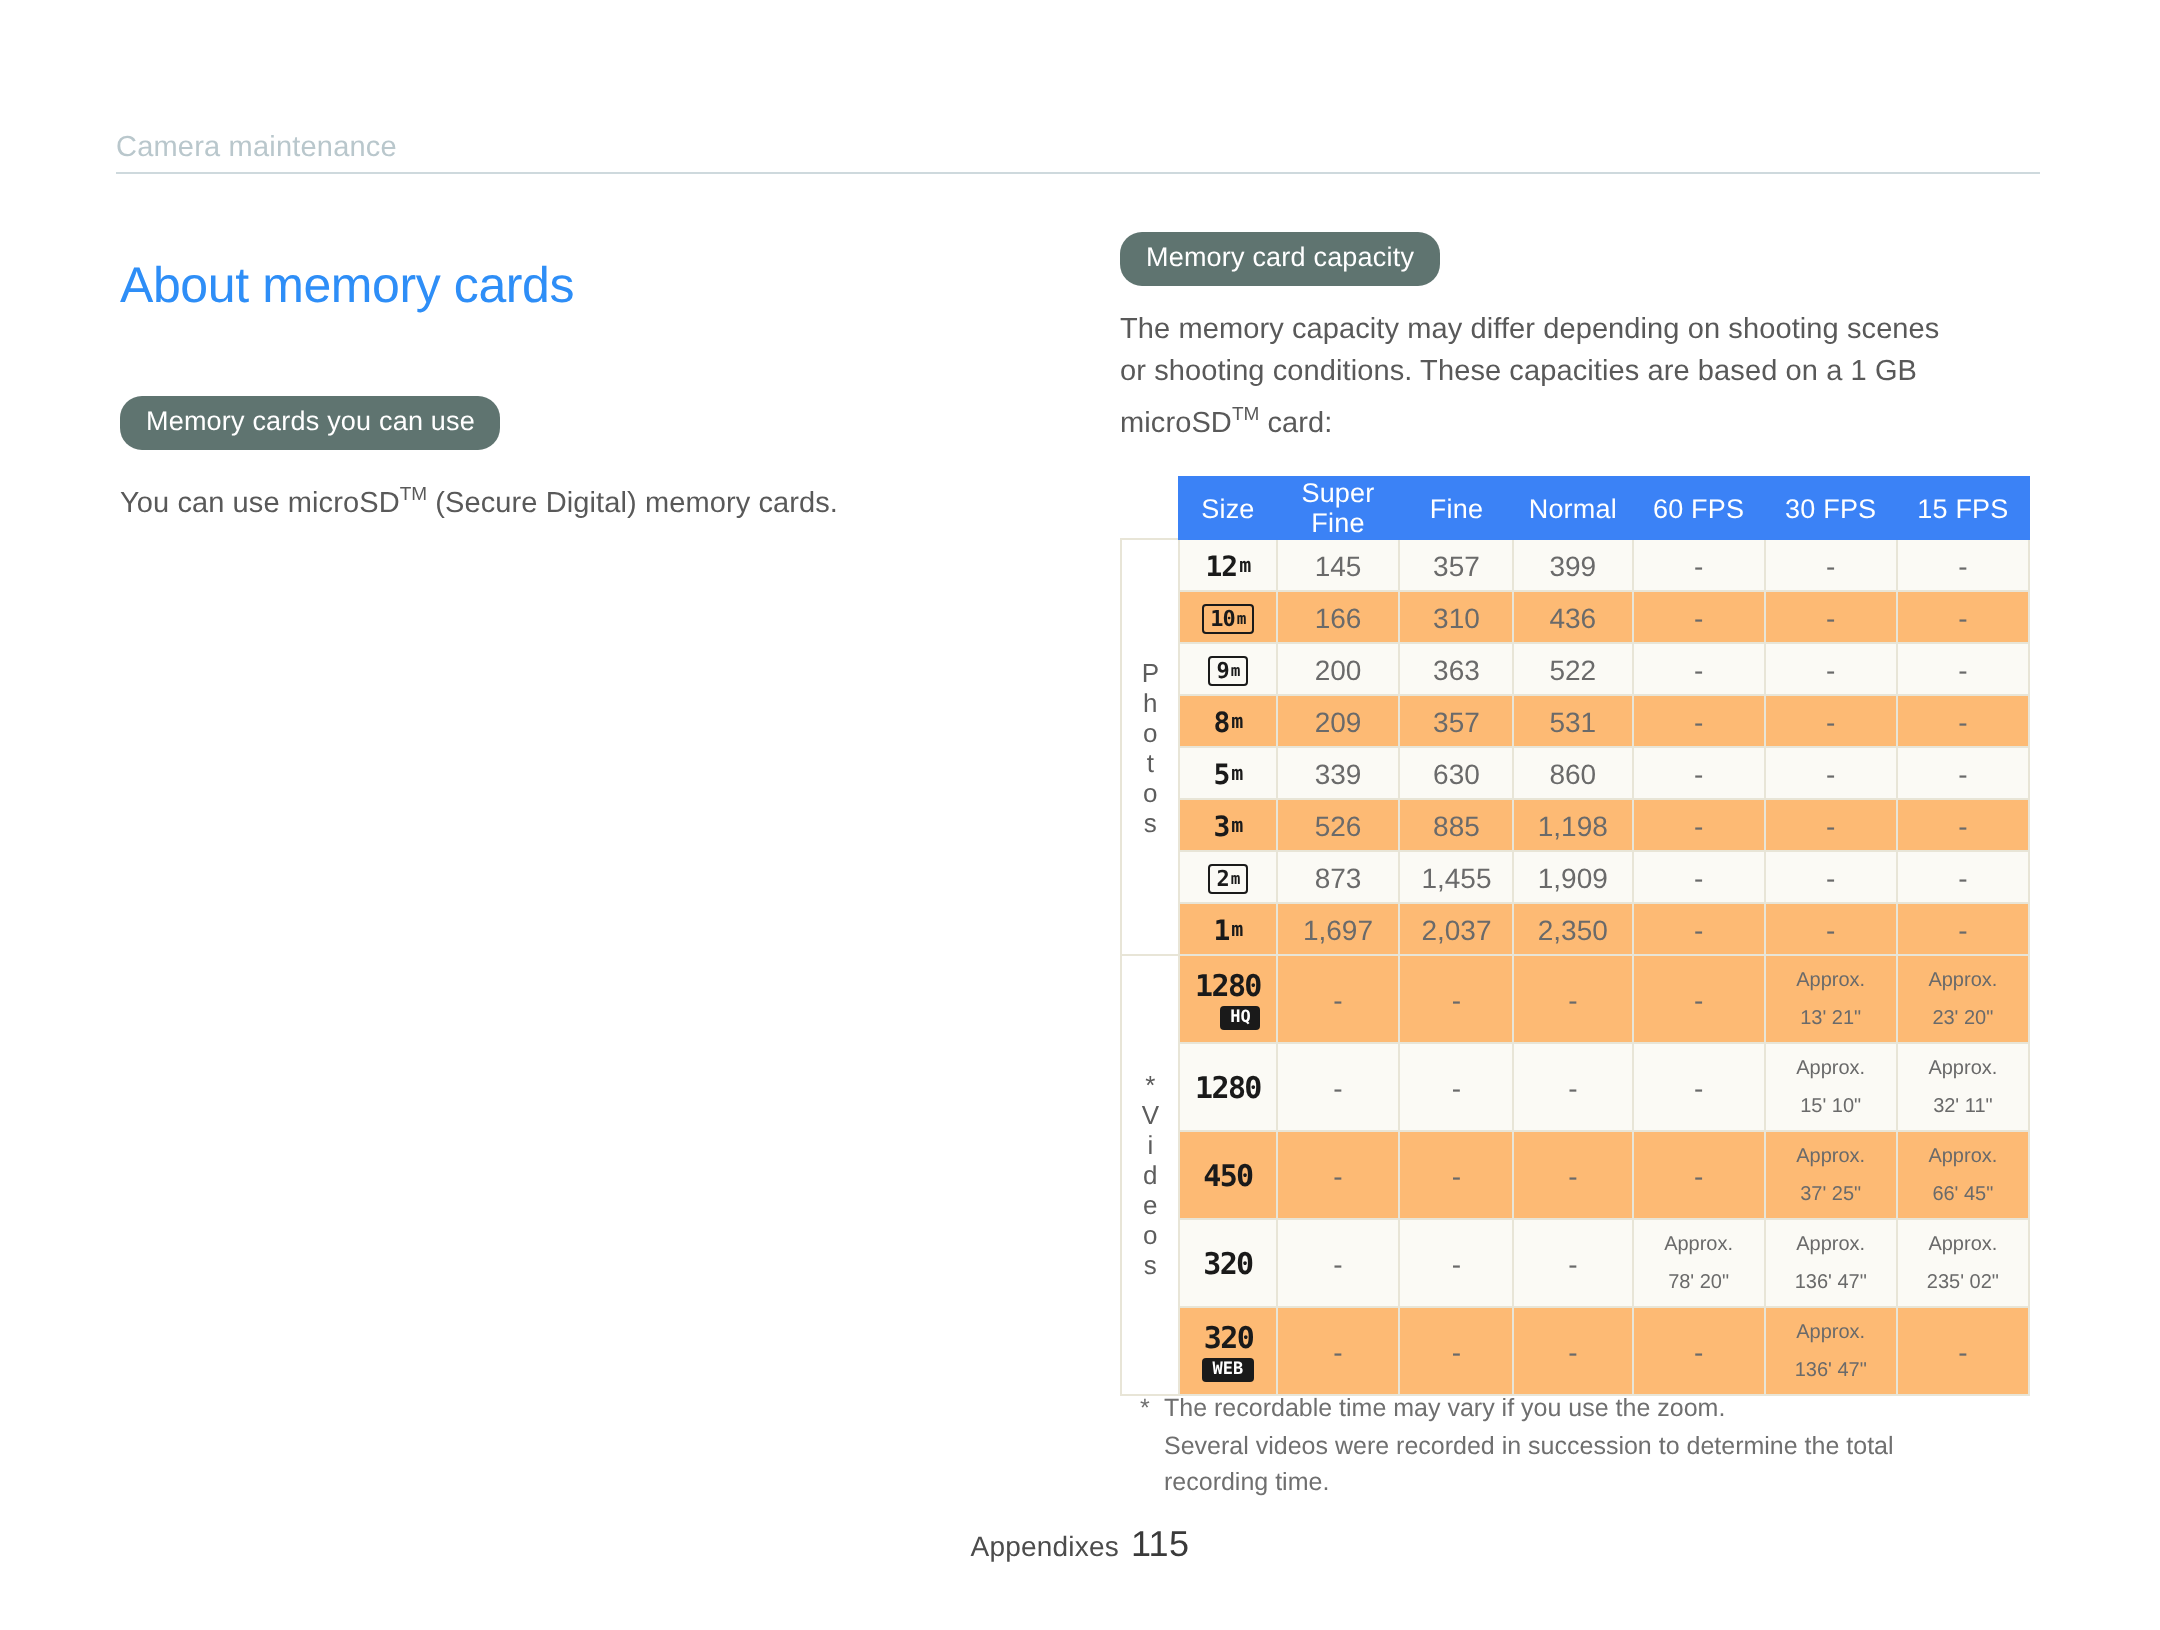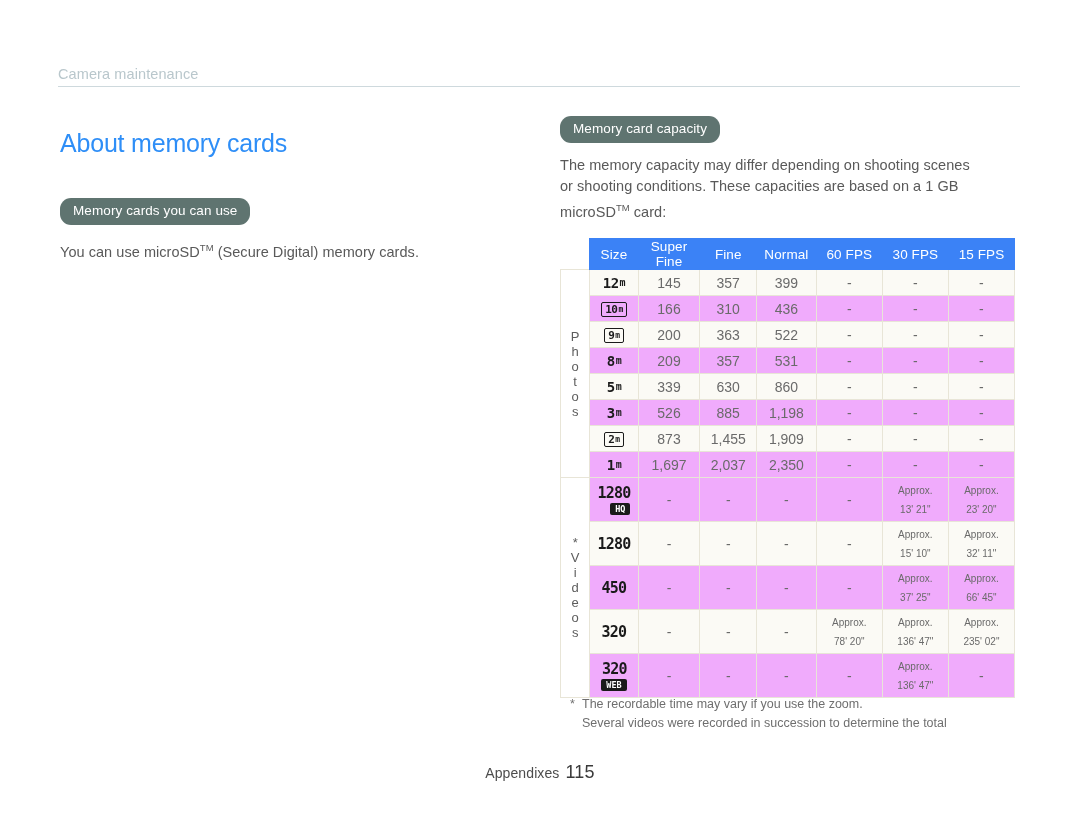--- a/index.html
+++ b/index.html
@@ -132,21 +132,21 @@
   .vstack {
     font-size: 13px;
     line-height: 15px;
     color: #5d5d5d;
     letter-spacing: 0;
     text-align: center;
   }
   .vstack span { display: block; }
 
   tr.r-odd  td { background: #fbfaf5; }
-  tr.r-even td { background: #f0abfc; }
+  tr.r-even td { background: #fdba74; }
   tr.r-odd td.grp-cell, tr.r-even td.grp-cell { background: #ffffff; }
 
   tr.photo-row td { height: 26px; }
   tr.video-row td { height: 44px; }
 
   td.icon-cell { padding: 0 2px; }
   td.dash { color: #9a9a9a; font-size: 13px; }
   .twoline { line-height: 19px; font-size: 10px; }
   .twoline span { display: block; }
 
@@ -507,19 +507,20 @@
             </td>
             <td class="dash">-</td>
           </tr>
         </tbody>
     </table>
   </div>
 
   <div class="footnote">
     <span class="fn-line"><span class="fn-star">*</span><span>The recordable time may vary if you use the zoom.</span></span>
     <span class="fn-line">Several videos were recorded in succession to determine the total</span>
+    <span class="fn-line">recording time.</span>
   </div>
 
   <div class="page-footer">
     <span class="sect">Appendixes</span><span class="pnum">115</span>
   </div>
 
 </div>
 
 </body></html>

